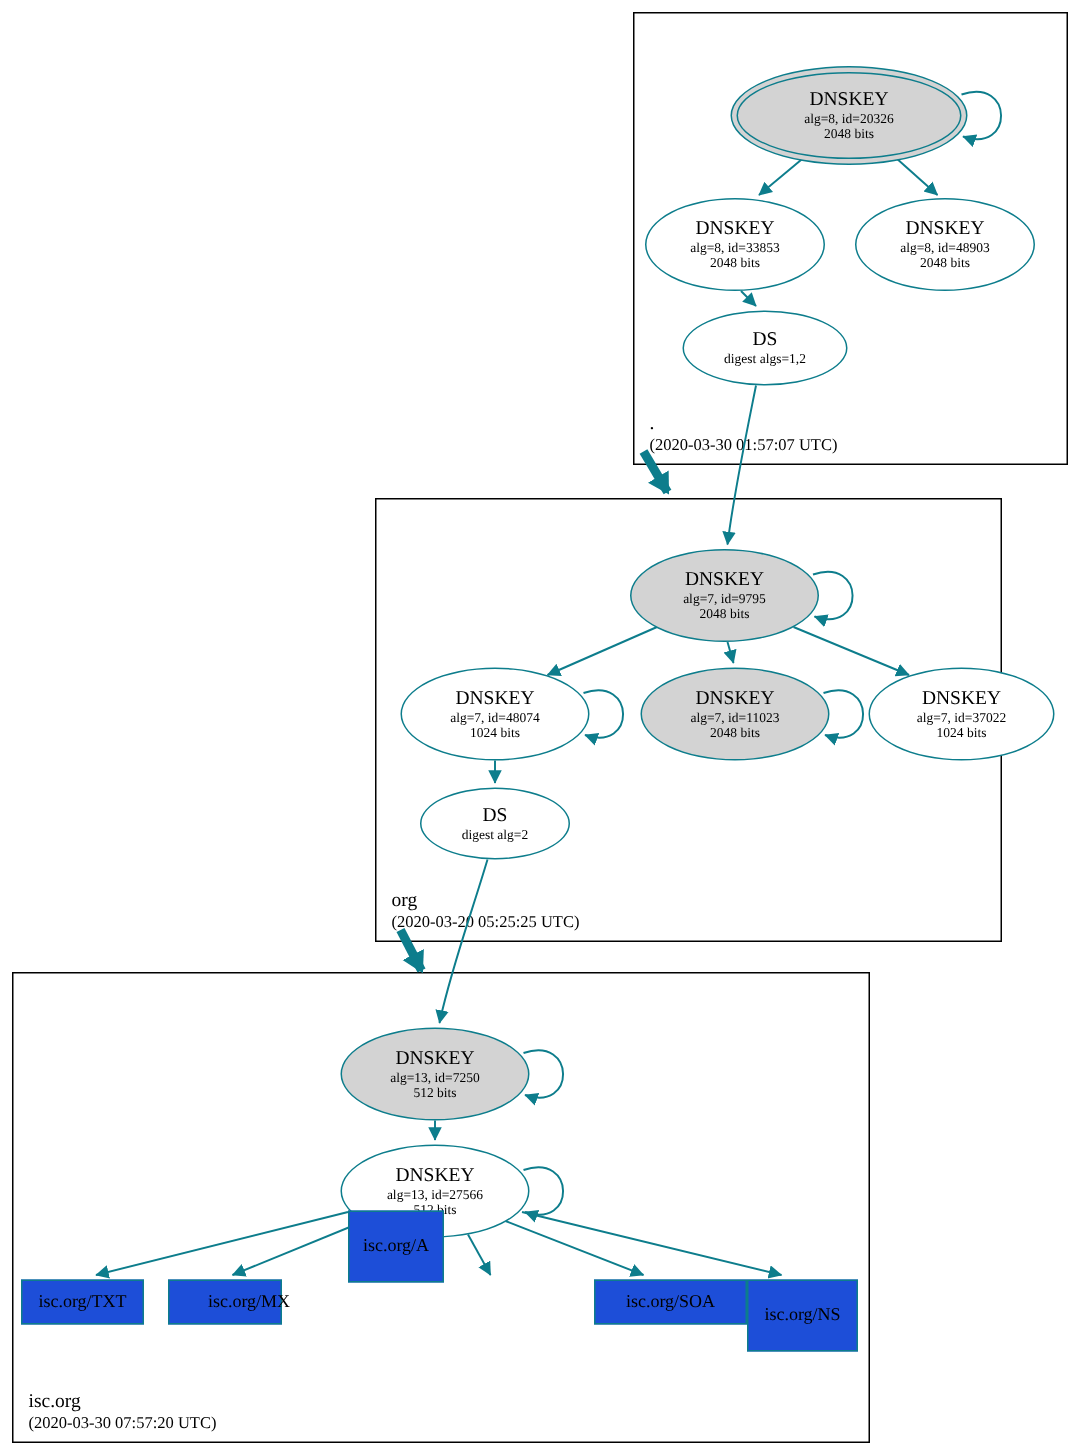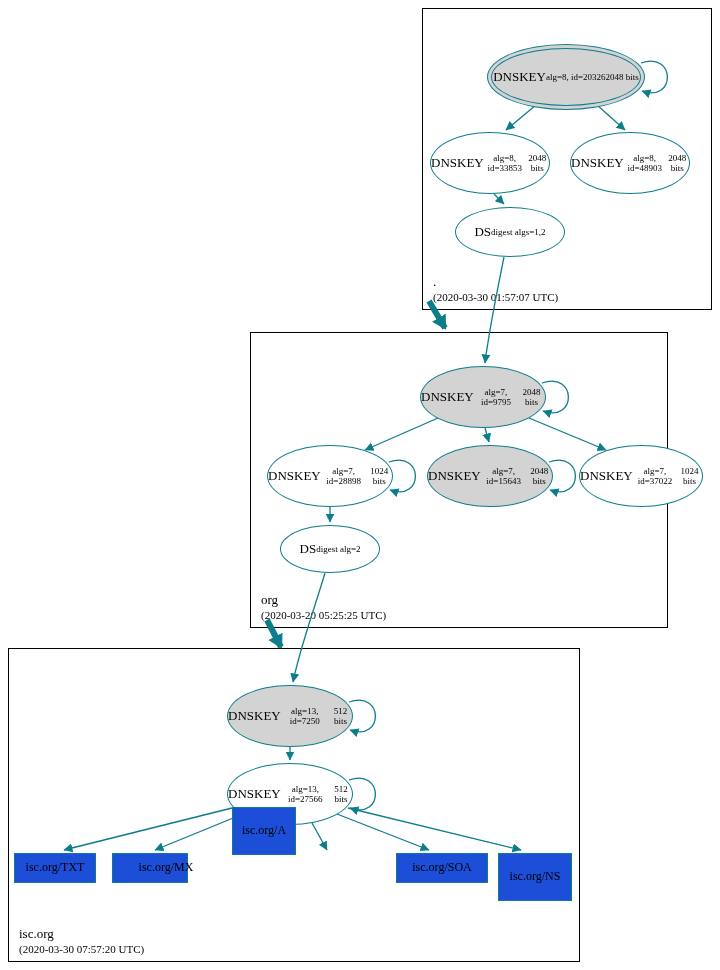--- a/index.html
+++ b/index.html
@@ -11,21 +11,21 @@
     position:absolute;border:1px solid #000;background:#ffffff;z-index:1;box-sizing:border-box;
   }
   .zone-label{position:absolute;left:10px;bottom:4px;z-index:3;}
   .zone-name{font-size:13px;line-height:1.35;}
   .zone-ts{font-size:11px;line-height:1.35;}
   svg.edges{position:absolute;left:0;top:0;z-index:2;pointer-events:none;}
   .node{
     position:absolute;z-index:3;box-sizing:border-box;
     border:1.3px solid #0d7d8c;border-radius:50%;
     background:#ffffff;
-    display:flex;align-items:center;justify-content:center;
+    display:flex;flex-direction:column;align-items:center;justify-content:center;
     text-align:center;line-height:1.15;
   }
   .node.sep{background:#d3d3d3;}
   .node .inner-ring{
     position:absolute;inset:3px;border:1.3px solid #0d7d8c;border-radius:50%;pointer-events:none;
   }
   .nt{font-size:13px;position:relative;}
   .nd{font-size:9px;position:relative;}
   .node.rrset{
     border-radius:0;background:#1d4ed8;font-size:12px;
@@ -123,27 +123,27 @@
   </div>
 
   <div class="node sep" style="left:420px;top:366px;width:126px;height:62px;">
     <div class="nt">DNSKEY</div>
     <div class="nd">alg=7, id=9795</div>
     <div class="nd">2048 bits</div>
   </div>
 
   <div class="node" style="left:267px;top:445px;width:126px;height:62px;">
     <div class="nt">DNSKEY</div>
-    <div class="nd">alg=7, id=28898</div>
+    <div class="nd">alg=7, id=48074</div>
     <div class="nd">1024 bits</div>
   </div>
 
   <div class="node sep" style="left:427px;top:445px;width:126px;height:62px;">
     <div class="nt">DNSKEY</div>
-    <div class="nd">alg=7, id=15643</div>
+    <div class="nd">alg=7, id=11023</div>
     <div class="nd">2048 bits</div>
   </div>
 
   <div class="node" style="left:579px;top:445px;width:124px;height:62px;">
     <div class="nt">DNSKEY</div>
     <div class="nd">alg=7, id=37022</div>
     <div class="nd">1024 bits</div>
   </div>
 
   <div class="node" style="left:280px;top:525px;width:100px;height:48px;">
@@ -165,20 +165,20 @@
 
   <div class="node rrset" style="left:14px;top:853px;width:82px;height:30px;">
     <span>isc.org/TXT</span>
   </div>
   <div class="node rrset" style="left:112px;top:853px;width:76px;height:30px;padding-left:32px;">
     <span>isc.org/MX</span>
   </div>
   <div class="node rrset" style="left:204px;top:807px;width:64px;height:48px;margin-left:28px;">
     <span>isc.org/A</span>
   </div>
-  <div class="node rrset" style="left:396px;top:853px;width:92px;height:30px;">
+  <div class="node rrset" style="left:396px;top:853px;width:102px;height:30px;">
     <span>isc.org/SOA</span>
   </div>
   <div class="node rrset" style="left:498px;top:853px;width:74px;height:48px;">
     <span>isc.org/NS</span>
   </div>
 
 </div>
 
 </body></html>

